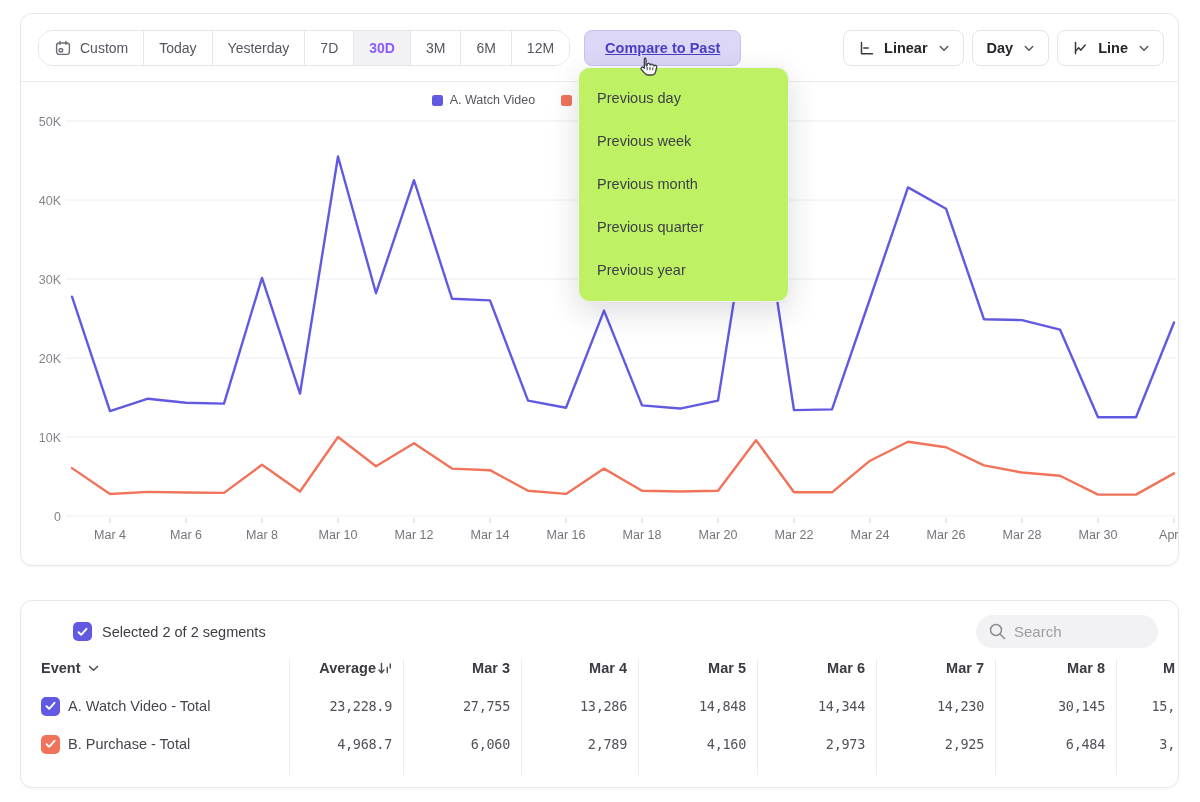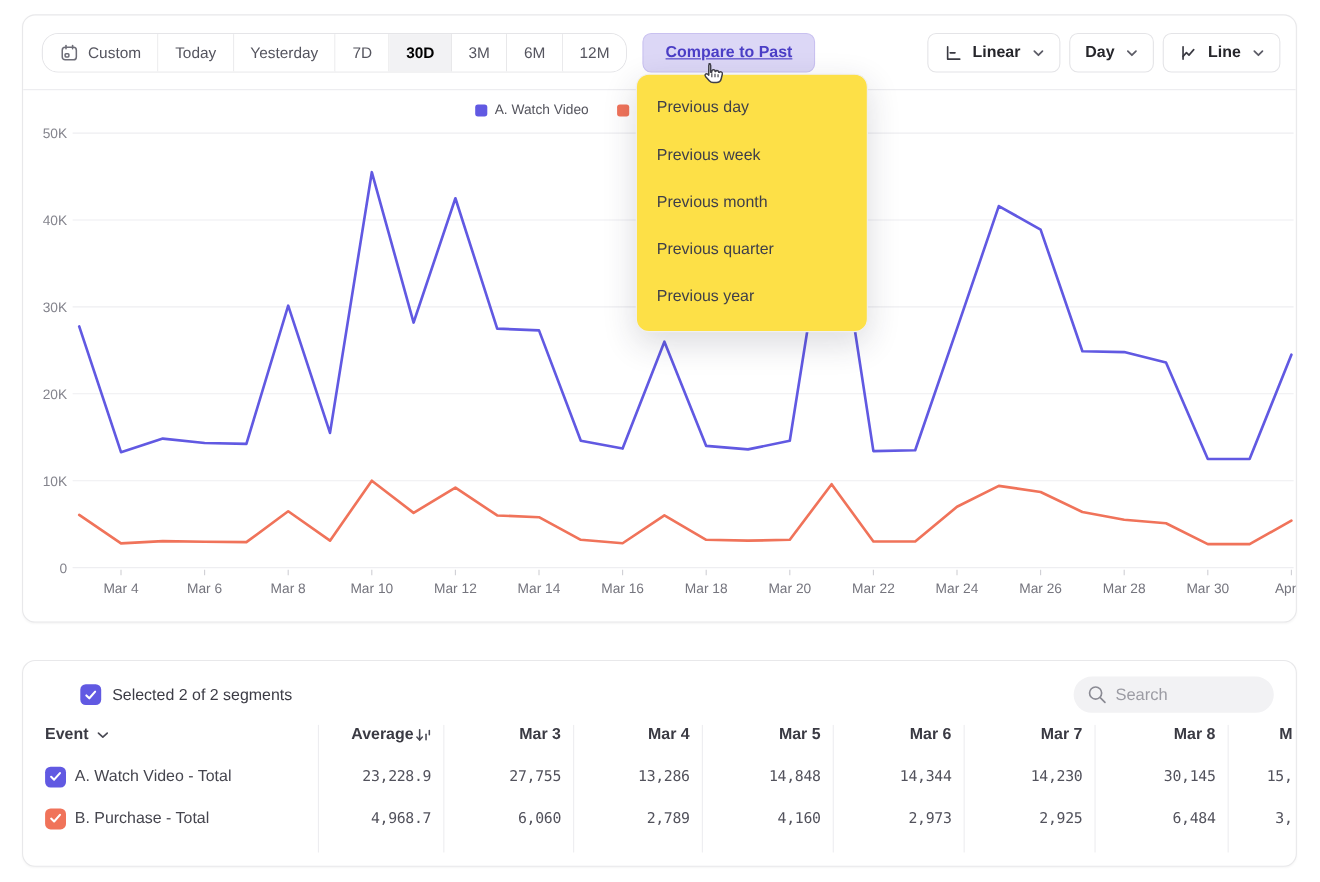--- a/index.html
+++ b/index.html
@@ -7,34 +7,34 @@
   .card { position:absolute; background:#fff; border:1px solid #e8e8ea; border-radius:12px; box-shadow:0 1px 2px rgba(20,20,30,.04); }
   #top-card { left:20px; top:13px; width:1159px; height:553px; overflow:hidden; }
   #bottom-card { left:20px; top:600px; width:1159px; height:188px; overflow:hidden;padding-left:32px; }
 
   
   #toolbar { position:absolute; left:0; top:16px; width:100%; height:36px; display:flex; align-items:stretch; padding:0 14px 0 17px; }
   #toolbar-divider { position:absolute; left:0; top:67px; width:100%; height:1px; background:#ececef; }
   .seg-control { display:flex; border:1px solid #e5e5e8; border-radius:15px; overflow:hidden; height:36px; }
   .seg-item { display:flex; align-items:center; gap:8px; padding:0 15px; font-size:14px; color:#55555f; border-right:1px solid #e8e8ea; cursor:pointer; background:#fff; white-space:nowrap; }
   .seg-item:last-child { border-right:none; }
-  .seg-item.selected { background:#f2f2f4; color:#000000; font-weight:bold; }
+  .seg-item.selected { background:#f2f2f4; color:#8b5cf6; font-weight:bold; }
   .icon-stroke { stroke:#6e6e78; fill:none; stroke-width:1.4; stroke-linecap:round; stroke-linejoin:round; }
   .icon-dark { stroke:#3a3a42; fill:none; stroke-width:1.5; stroke-linecap:round; stroke-linejoin:round; }
 
   #compare-wrap { position:relative; margin-left:14px; height:36px; }
   #compare-btn { height:36px; padding:0 20px; background:#dcd7f6; border:1px solid #c9c1f0; border-radius:8px; color:#4b3ec6; font-size:14.5px; font-weight:600; font-family:inherit; cursor:pointer;text-decoration:underline; }
   #cursor-hand { position:absolute; left:52px; top:24px; z-index:30; pointer-events:none; }
 
   .right-group { margin-left:auto; display:flex; gap:8px; }
   .dd-btn { height:36px; display:flex; align-items:center; gap:9px; padding:0 14px; background:#fff; border:1px solid #e4e4e7; border-radius:8px; font-size:14.5px; font-weight:600; color:#26262b; cursor:pointer; white-space:nowrap; }
   .chev { margin-left:2px; }
 
   
-  #compare-menu { position:absolute; left:-6px; top:37px; width:211px; background:#fde047; border:1px solid #f0f0f2; border-radius:12px; box-shadow:0 10px 30px rgba(40,40,60,.16); padding:8px 0 10px 0; z-index:20; }
+  #compare-menu { position:absolute; left:-6px; top:37px; width:211px; background:#bef264; border:1px solid #f0f0f2; border-radius:12px; box-shadow:0 10px 30px rgba(40,40,60,.16); padding:8px 0 10px 0; z-index:20; }
   .menu-item { height:43px; display:flex; align-items:center; padding:0 18px; font-size:14.5px; color:#3f3f49; cursor:pointer; }
   .menu-item.purple { color:#5243c9; }
   .menu-item .spacer { margin-left:auto; }
 
   
   #chart-area { position:absolute; left:0; top:67px; width:1157px; height:486px; }
   #chart-svg { position:absolute; left:0; top:0; }
   #legend { position:absolute; left:0; top:12px; width:100%; display:flex; justify-content:center; gap:26px; transform:translateX(-60px); z-index:2; }
   .legend-item { display:flex; align-items:center; gap:7px; font-size:12.5px; color:#55555e; cursor:pointer; }
   .legend-swatch { width:11px; height:11px; border-radius:2.5px; }

